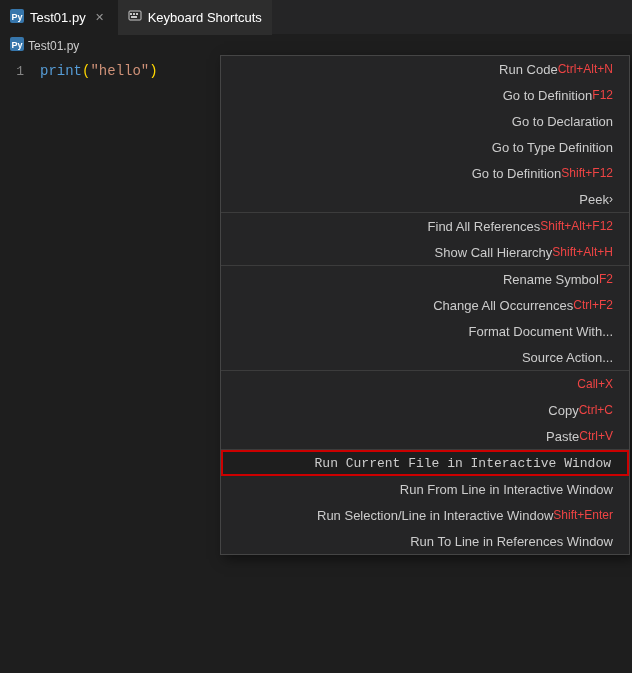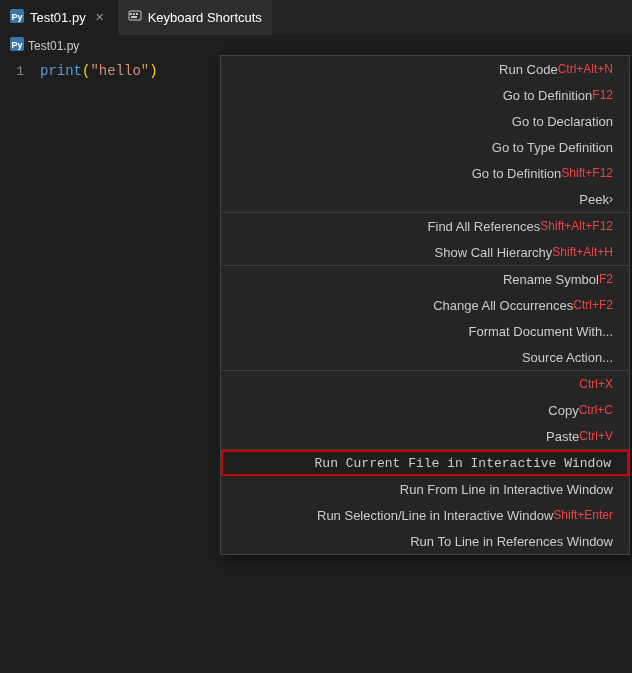--- a/index.html
+++ b/index.html
@@ -229,21 +229,21 @@
       </div>
       <div class="menu-item">
         <span class="menu-item-label">Format Document With...</span>
       </div>
       <div class="menu-item">
         <span class="menu-item-label">Source Action...</span>
       </div>
     </div>
     <div class="menu-section">
       <div class="menu-item">
-        <span class="shortcut">Ctrl+X</span>
+        <span class="shortcut">Call+X</span>
       </div>
       <div class="menu-item">
         <span class="menu-item-label">Copy</span>
         <span class="shortcut">Ctrl+C</span>
       </div>
       <div class="menu-item">
         <span class="menu-item-label">Paste</span>
         <span class="shortcut">Ctrl+V</span>
       </div>
     </div>

